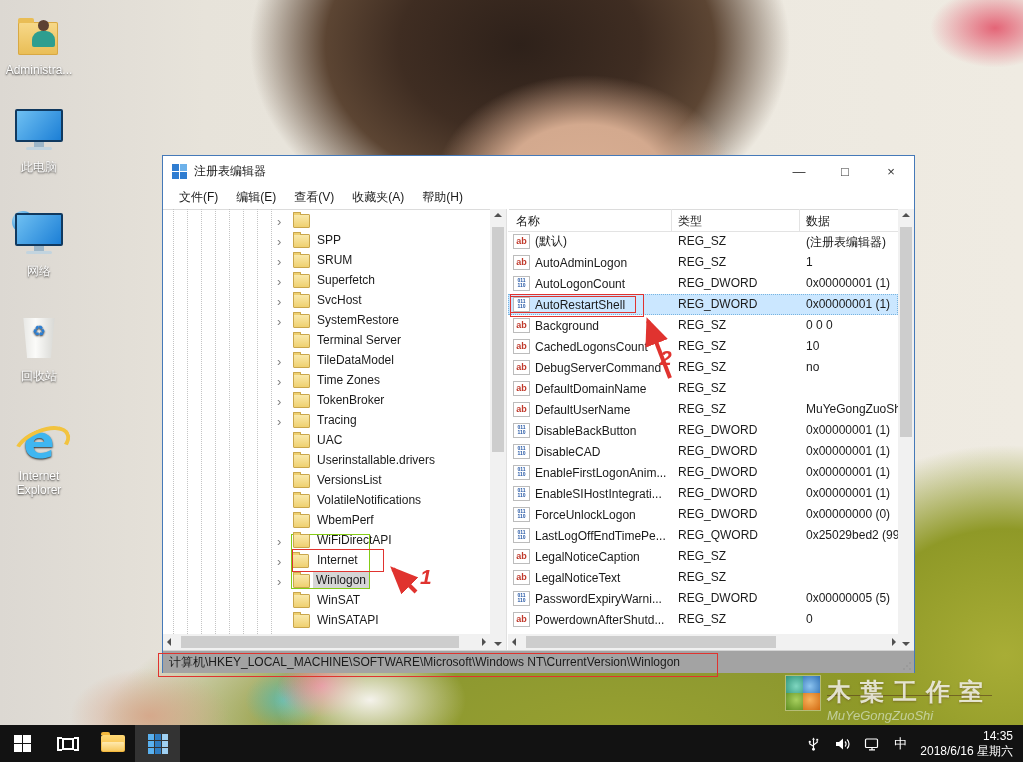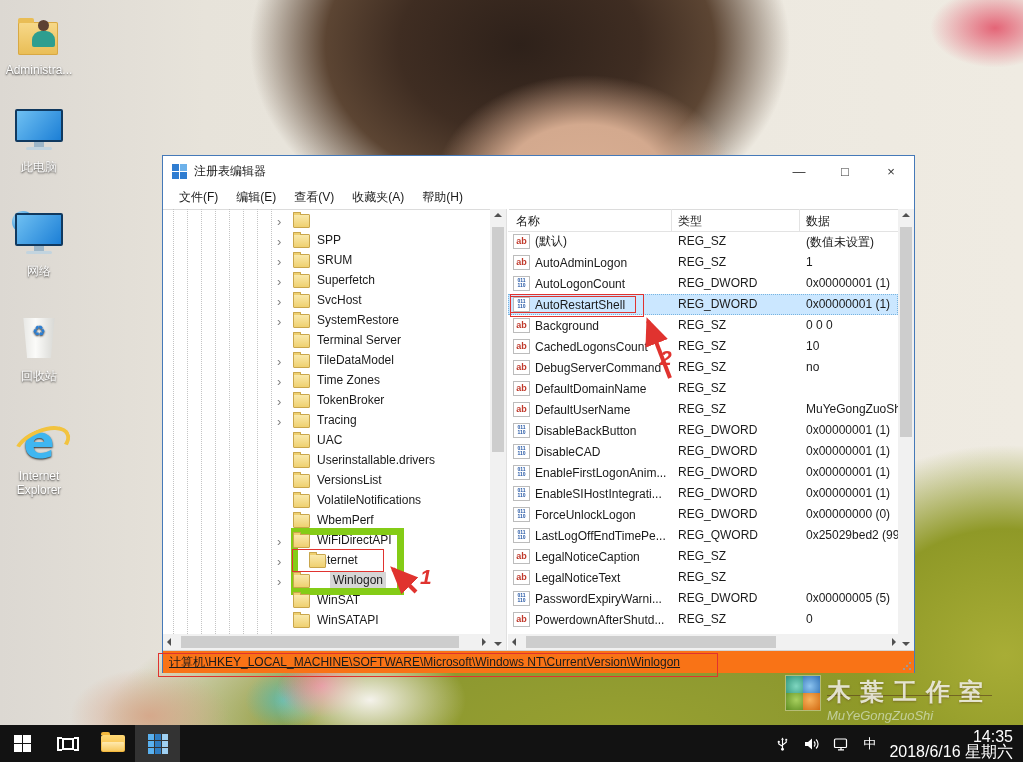--- a/index.html
+++ b/index.html
@@ -56,21 +56,21 @@
   .client{position:absolute;top:53px;left:0;right:0;height:441px;overflow:hidden;}
   
   .tree{position:absolute;left:0;top:0;width:343px;height:441px;overflow:hidden;}
   .guides i{position:absolute;top:0;bottom:16px;border-left:1px dotted #c4c4c4;}
   .g1{left:10px}.g2{left:24px}.g3{left:38px}.g4{left:52px}.g5{left:66px}.g6{left:80px}.g7{left:94px}.g8{left:108px}
   .tree-rows{position:absolute;left:0;top:2px;right:16px;}
   .trow{height:20px;display:flex;align-items:center;padding-left:114px;white-space:nowrap;}
   .trow .chevron{width:14px;flex:0 0 14px;color:#808080;font-size:13px;line-height:13px;visibility:hidden;}
   .trow.expandable .chevron{visibility:visible;}
   .nodebox{display:flex;align-items:center;padding:0 2px;}
-  .trow.annotated .nodebox{border:7px solid #84cc16;padding:0 11px;}
+  .trow.annotated .nodebox{border:1px solid #84cc16;padding:0 0;}
   .folder{width:15px;height:12px;flex:0 0 15px;margin-right:4px;border:1px solid #c9a64c;border-radius:1px;
     background:linear-gradient(#f9e9ac,#efd070);position:relative;}
   .folder::before{content:"";position:absolute;top:-3px;left:-1px;width:6px;height:2px;background:#efd070;
     border:1px solid #c9a64c;border-bottom:none;border-radius:1px 1px 0 0;}
   .tlabel{padding:1px 3px;margin-top:37px;}
   .trow.selected .tlabel{background:#d6d6d6;}
   
   .splitter{position:absolute;left:343px;top:0;bottom:0;width:2px;background:#fff;border-left:1px solid #e0e0e0;}
   
   .list{position:absolute;left:345px;top:0;right:0;height:441px;overflow:hidden;}
@@ -101,21 +101,21 @@
   .thumb{position:absolute;background:#cdcdcd;}
   .sbv .thumb{left:2px;width:12px;}
   .sbh .thumb{top:2px;height:12px;}
   .arr{position:absolute;width:0;height:0;border:4px solid transparent;}
   .a-up{left:4px;top:4px;border-bottom-color:#505050;border-top-width:0;}
   .a-dn{left:4px;bottom:4px;border-top-color:#505050;border-bottom-width:0;}
   .a-lf{top:4px;left:4px;border-right-color:#505050;border-left-width:0;}
   .a-rt{top:4px;right:4px;border-left-color:#505050;border-right-width:0;}
   
   .statusbar{position:absolute;left:0;right:0;top:494px;height:22px;border-top:1px solid #d4d4d4;
-    display:flex;align-items:center;padding-left:6px;background:#f97316;text-decoration:underline;}
+    display:flex;align-items:center;padding-left:6px;background:#a3a3a3;}
   .grip{position:absolute;right:2px;bottom:2px;width:10px;height:10px;
     background:radial-gradient(circle 1px at 8px 2px,#9a9a9a 99%,transparent),
                radial-gradient(circle 1px at 8px 8px,#9a9a9a 99%,transparent),
                radial-gradient(circle 1px at 2px 8px,#9a9a9a 99%,transparent),
                radial-gradient(circle 1px at 5px 5px,#9a9a9a 99%,transparent);}
   
   .ann-rect{position:absolute;border:1px solid #e0332f;z-index:6;pointer-events:none;}
   #ar1{left:292px;top:549px;width:90px;height:21px;}
   #ar2{left:510px;top:294px;width:132px;height:21px;}
   #ar3{left:158px;top:653px;width:558px;height:22px;}
@@ -151,21 +151,21 @@
   .expl::before{content:"";position:absolute;top:-3px;left:0;width:9px;height:3px;background:#f3b73c;border-radius:2px 2px 0 0;}
   .expl::after{content:"";position:absolute;left:1px;right:1px;bottom:1px;height:9px;
     background:linear-gradient(#ffe9ae,#f7c95e);border-radius:1px;}
   .reg-ico{display:grid;grid-template-columns:repeat(3,6px);grid-template-rows:repeat(3,6px);gap:1px;}
   .reg-ico i:nth-child(3n+1){background:#5ab1ef;}
   .reg-ico i:nth-child(3n+2){background:#2f7dc2;}
   .reg-ico i:nth-child(3n){background:#9fd0f2;}
   .tray{margin-left:auto;display:flex;align-items:center;gap:13px;padding-right:10px;}
   .tray svg{display:block;}
   .ime{font-size:13px;}
-  .clock{text-align:right;font-size:16px;line-height:15px;white-space:nowrap;}
+  .clock{text-align:right;font-size:12px;line-height:15px;white-space:nowrap;}
 </style>
 </head>
 <body>
 
 <div class="dicon" id="di-admin">
   <div class="art">
     <i class="adm-folder"></i>
       <i class="adm-head"></i>
       <i class="adm-body"></i>
   </div>
@@ -428,21 +428,21 @@
       <div class="list-rows">
 
           <div class="lrow icon-sz">
             <span class="c-name">
               <span class="vbox">
                 <span class="val-icon"></span>
                 <span>(默认)</span>
               </span>
             </span>
             <span class="c-type">REG_SZ</span>
-            <span class="c-data">(数值未设置)</span>
+            <span class="c-data">(注册表编辑器)</span>
           </div>
 
           <div class="lrow icon-sz">
             <span class="c-name">
               <span class="vbox">
                 <span class="val-icon"></span>
                 <span>AutoAdminLogon</span>
               </span>
             </span>
             <span class="c-type">REG_SZ</span>

